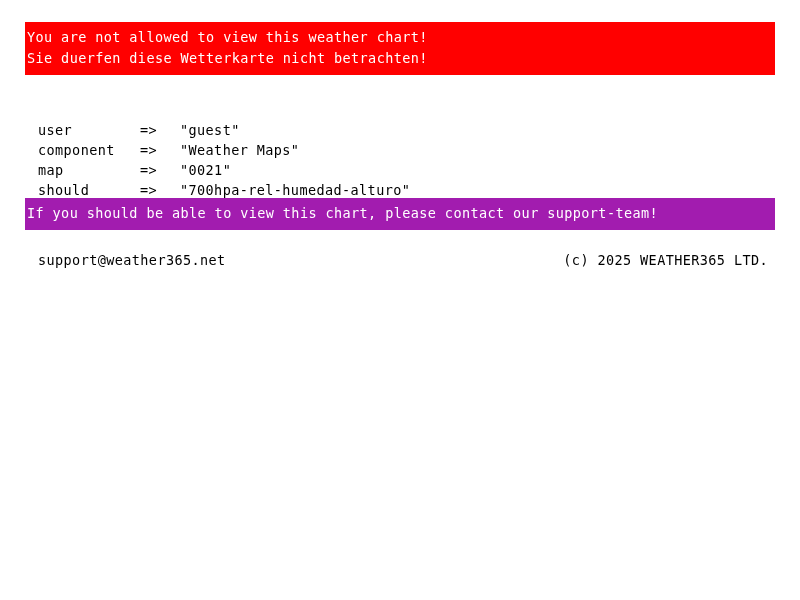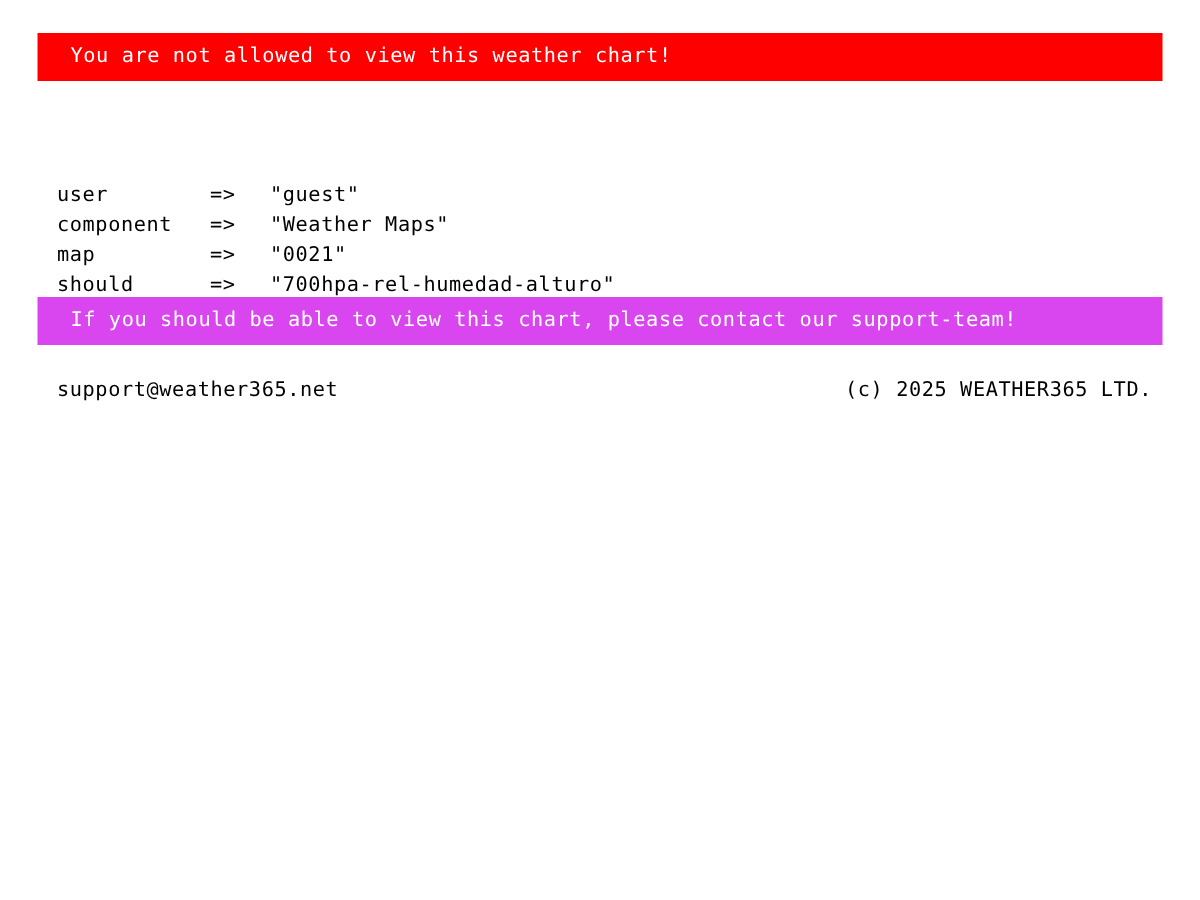--- a/index.html
+++ b/index.html
@@ -18,30 +18,30 @@
   .page {
     position: relative;
     width: 800px;
     height: 600px;
   }
   .banner {
     position: absolute;
     left: 25px;
     width: 750px;
     box-sizing: border-box;
-    padding: 5px 14px 6px 22px;
+    padding: 5px 14px 6px 2px;
   }
   .banner-error {
     top: 22px;
     background: #ff0000;
     color: #ffffff;
   }
   .banner-info {
     top: 198px;
-    background: #d946ef;
+    background: #a21caf;
     color: #ffffff;
   }
   .banner-line {
     line-height: 21px;
     white-space: pre;
     letter-spacing: 0.4px;
   }
   .params {
     position: absolute;
     left: 38px;
@@ -78,20 +78,21 @@
     letter-spacing: 0.4px;
   }
 </style>
 </head>
 <body>
 
 <div class="page">
 
   <div class="banner banner-error">
     <div class="banner-line">You are not allowed to view this weather chart!</div>
+    <div class="banner-line">Sie duerfen diese Wetterkarte nicht betrachten!</div>
   </div>
 
   <div class="params">
     <div class="param-row">
       <span class="param-key">user</span>
       <span class="param-arrow">=&gt;</span>
       <span class="param-val">"guest"</span>
     </div>
     <div class="param-row">
       <span class="param-key">component</span>

